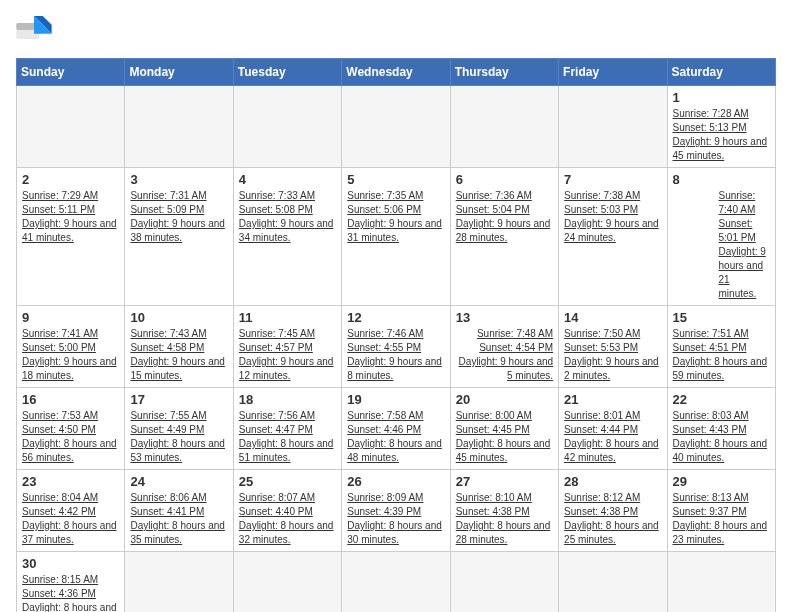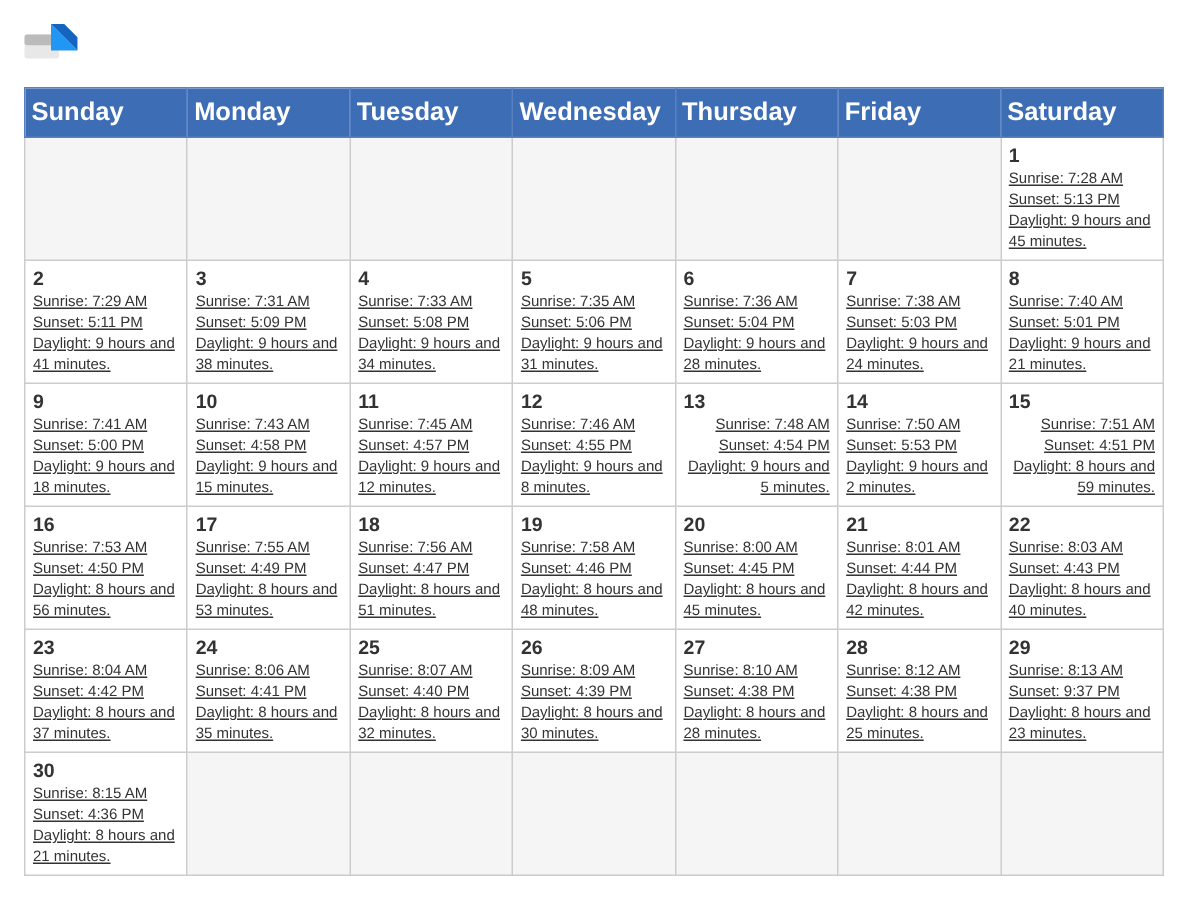--- a/index.html
+++ b/index.html
@@ -45,21 +45,21 @@
       color: #555;
     }
     .calendar {
       width: 100%;
       border-collapse: collapse;
       border: 1px solid #ccc;
     }
     .calendar th {
       background-color: #3d6db5;
       color: #fff;
-      font-size: 17px;
+      font-size: 12px;
       font-weight: bold;
       padding: 6px 4px;
       text-align: left;
       border: 1px solid #5a80c0;
     }
     .calendar td {
       border: 1px solid #ccc;
       vertical-align: top;
       padding: 4px 5px;
       font-size: 10.5px;
@@ -168,21 +168,21 @@
 Daylight: 9 hours and 28 minutes.</div>
         </td>
         <td>
           <span class="day-number">7</span>
           <div class="day-info" style="white-space: pre-line;">Sunrise: 7:38 AM
 Sunset: 5:03 PM
 Daylight: 9 hours and 24 minutes.</div>
         </td>
         <td>
           <span class="day-number">8</span>
-          <div class="day-info" style="white-space: pre-line;">Sunrise: 7:40 AM
+          <div class="day-info" style="white-space: pre-line; margin-left: 46px;">Sunrise: 7:40 AM
 Sunset: 5:01 PM
 Daylight: 9 hours and 21 minutes.</div>
         </td>
       </tr>
       <tr>
         <td>
           <span class="day-number">9</span>
           <div class="day-info" style="white-space: pre-line;">Sunrise: 7:41 AM
 Sunset: 5:00 PM
 Daylight: 9 hours and 18 minutes.</div>
@@ -212,21 +212,21 @@
 Daylight: 9 hours and 5 minutes.</div>
         </td>
         <td>
           <span class="day-number">14</span>
           <div class="day-info" style="white-space: pre-line;">Sunrise: 7:50 AM
 Sunset: 5:53 PM
 Daylight: 9 hours and 2 minutes.</div>
         </td>
         <td>
           <span class="day-number">15</span>
-          <div class="day-info" style="white-space: pre-line; text-align: right;">Sunrise: 7:51 AM
+          <div class="day-info" style="white-space: pre-line;">Sunrise: 7:51 AM
 Sunset: 4:51 PM
 Daylight: 8 hours and 59 minutes.</div>
         </td>
       </tr>
       <tr>
         <td>
           <span class="day-number">16</span>
           <div class="day-info" style="white-space: pre-line;">Sunrise: 7:53 AM
 Sunset: 4:50 PM
 Daylight: 8 hours and 56 minutes.</div>

